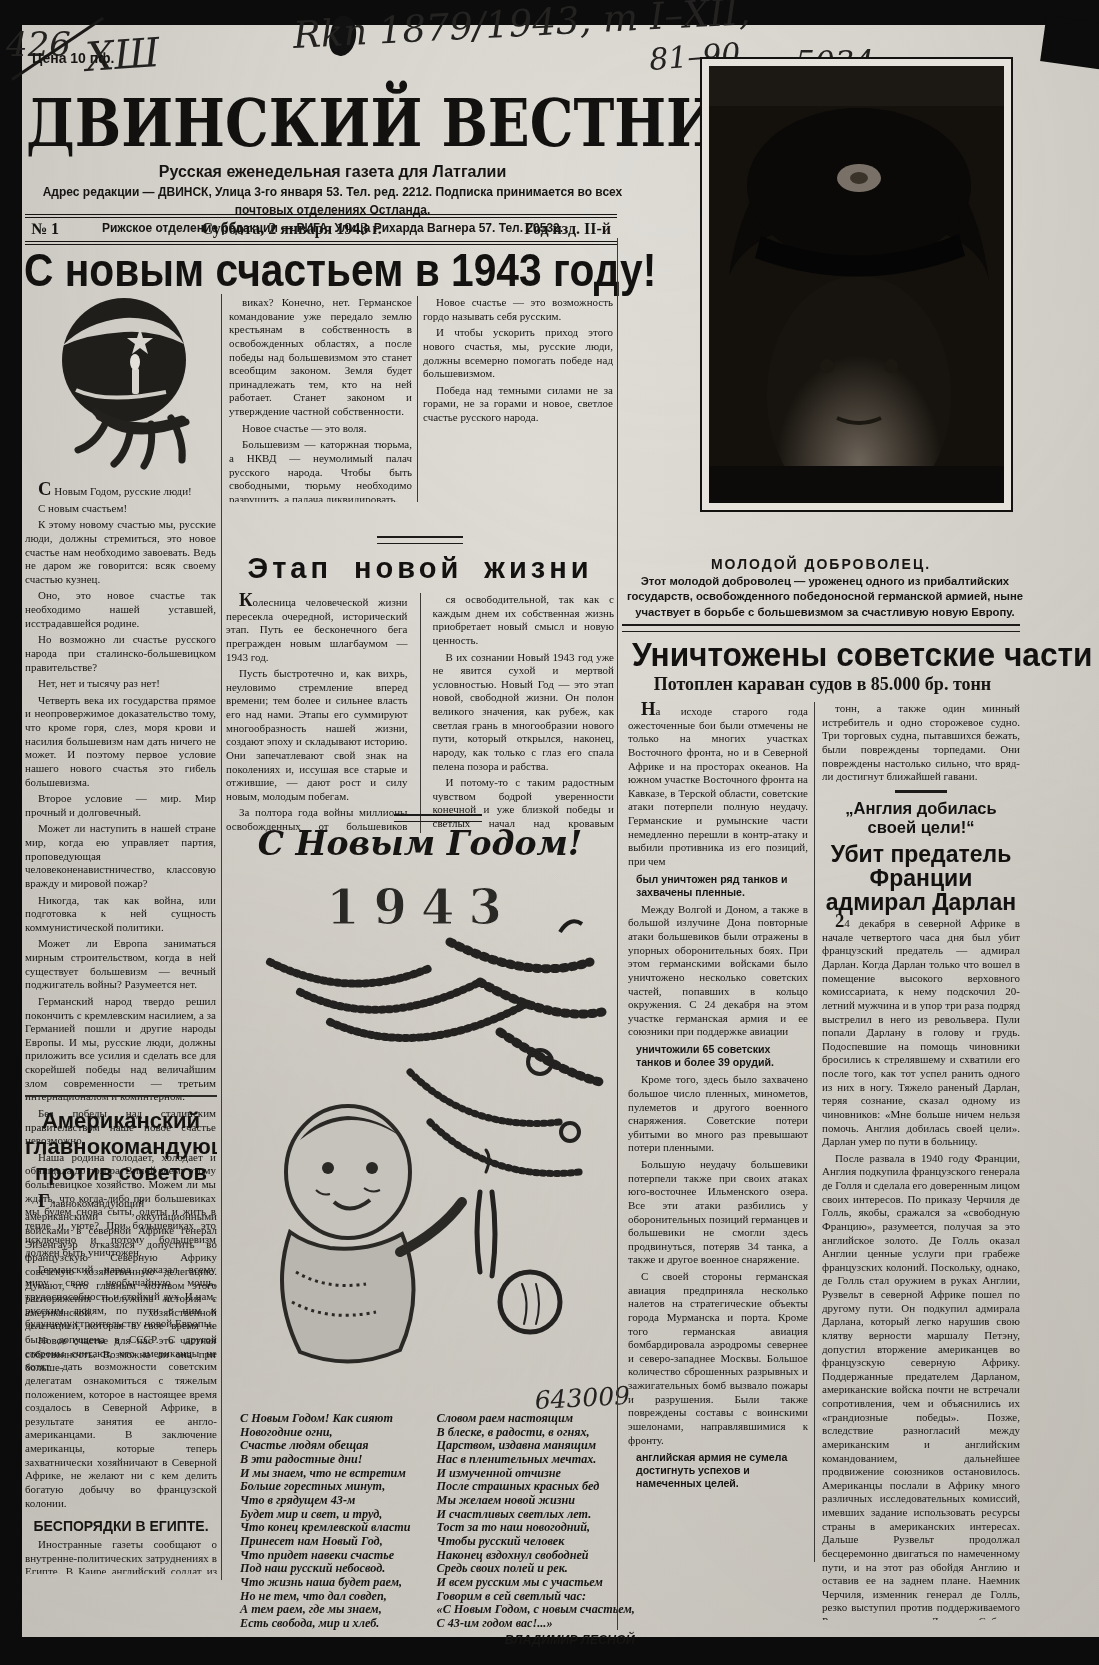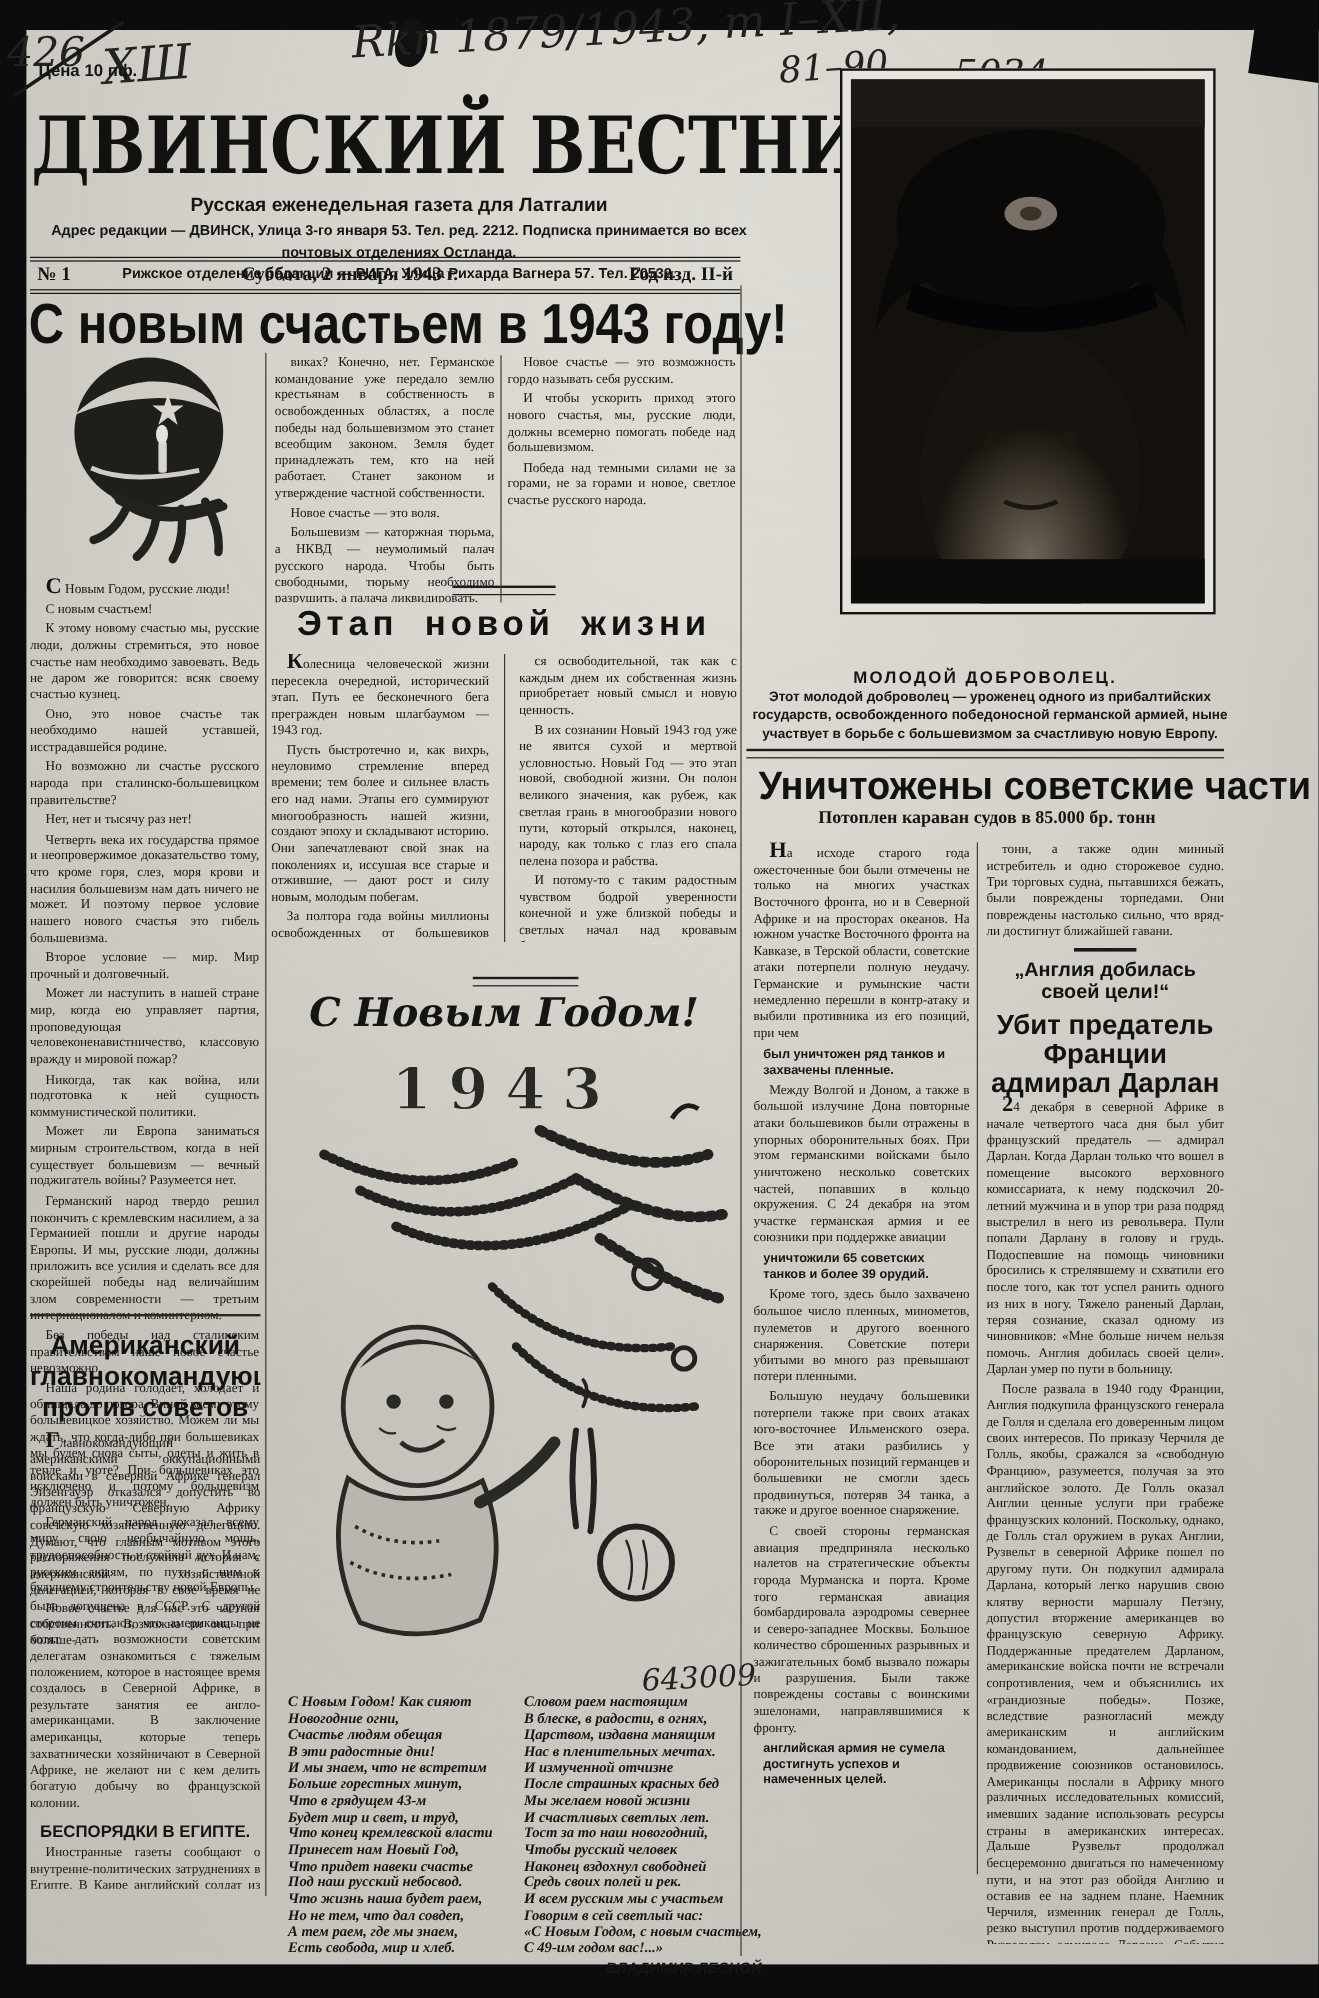--- a/index.html
+++ b/index.html
@@ -42,21 +42,21 @@
   .etap-title{font-size:29px;letter-spacing:4px;word-spacing:10px;}
   .etap-rule{width:86px;height:5px;border-top:2px solid #1c1b19;border-bottom:1px solid #1c1b19;margin:0 auto 8px;}
   .twocol{display:flex;gap:12px;}
   .twocol .c{flex:1;overflow:hidden;}
   .script-greet{font-family:"DejaVu Serif",serif;font-style:italic;font-weight:bold;font-size:33px;text-align:center;}
   .poem-line{font-family:"Liberation Serif",serif;font-style:italic;font-weight:bold;font-size:12.2px;line-height:1.12;white-space:nowrap;}
   .poem-sig{font-family:"Liberation Sans",sans-serif;font-weight:bold;font-style:italic;font-size:12.5px;text-align:right;margin-top:2px;}
   .cap-title{font-family:"Liberation Sans",sans-serif;font-weight:bold;font-size:14px;text-align:center;letter-spacing:2px;}
   .cap-text{font-family:"Liberation Sans",sans-serif;font-weight:bold;font-size:11.3px;text-align:center;line-height:1.35;padding:0 4px;}
   .big-head{font-size:33px;white-space:nowrap;transform:scaleX(.96);transform-origin:left top;text-align:left;}
-  .sub-head{font-family:"Liberation Serif",serif;font-weight:bold;font-size:15px;text-align:center;}
+  .sub-head{font-family:"Liberation Serif",serif;font-weight:bold;font-size:18px;text-align:center;}
   .darlan-head{font-size:23px;line-height:1.05;}
   .darlan-sub{font-size:16.5px;margin:4px 0 5px;}
   .amer-head{font-size:22px;line-height:1.18;}
   .egypt-head{font-family:"Liberation Sans",sans-serif;font-weight:bold;font-size:14px;text-align:center;margin:8px 0 4px;}
   .dash-rule{height:3px;background:#1c1b19;width:52px;margin:6px auto;}
   .photo-frame{position:absolute;border:2px solid #131210;background:#e6e3dc;padding:7px;}
 </style>
 </head>
 <body>
 
@@ -126,21 +126,21 @@
       </div>
   </div>
   <div class="abs col" style="left:423px;top:296px;width:190px;height:206px;">
     <div>
         <p class="para">Новое счастье — это возможность гордо называть себя русским.</p>
         <p class="para">И чтобы ускорить приход этого нового счастья, мы, русские люди, должны всемерно помогать победе над большевизмом.</p>
         <p class="para">Победа над темными силами не за горами, не за горами и новое, светлое счастье русского народа.</p>
       </div>
   </div>
 
-  <div class="abs" style="left:226px;top:488px;width:388px;">
+  <div class="abs" style="left:226px;top:536px;width:388px;">
     <div class="etap-rule"></div>
     <div class="sechead etap-title">Этап новой жизни</div>
     <div class="twocol" style="margin-top:8px;height:240px;">
       <div class="c">
           <p class="para first">Колесница человеческой жизни пересекла очередной, исторический этап. Путь ее бесконечного бега прегражден новым шлагбаумом — 1943 год.</p>
           <p class="para">Пусть быстротечно и, как вихрь, неуловимо стремление вперед времени; тем более и сильнее власть его над нами. Этапы его суммируют многообразность нашей жизни, создают эпоху и складывают историю. Они запечатлевают свой знак на поколениях и, иссушая все старые и отжившие, — дают рост и силу новым, молодым побегам.</p>
           <p class="para">За полтора года войны миллионы освобожденных от большевиков крестьян и рабочих из безгласных рабов коммуны превратились в стойких и убежденных борцов за новую жизнь; они осознали задачи и цели войны, которая для них ныне являет-</p>
         </div>
       <div style="width:1px;background:#3c3a36;"></div>
       <div class="c">
@@ -215,21 +215,21 @@
           <div class="poem-line">После страшных красных бед</div>
           <div class="poem-line">Мы желаем новой жизни</div>
           <div class="poem-line">И счастливых светлых лет.</div>
           <div class="poem-line">Тост за то наш новогодний,</div>
           <div class="poem-line">Чтобы русский человек</div>
           <div class="poem-line">Наконец вздохнул свободней</div>
           <div class="poem-line">Средь своих полей и рек.</div>
           <div class="poem-line">И всем русским мы с участьем</div>
           <div class="poem-line">Говорим в сей светлый час:</div>
           <div class="poem-line">«С Новым Годом, с новым счастьем,</div>
-          <div class="poem-line">С 49-им годом вас!...»</div>
+          <div class="poem-line">С 43-им годом вас!...»</div>
         </div>
       <div class="poem-sig">ВЛАДИМИР ЛЕСНОЙ</div>
     </div>
   </div>
 
   <div class="hrule thick" style="left:25px;top:1095px;width:192px;"></div>
   <div class="abs" style="left:25px;top:1108px;width:192px;height:466px;overflow:hidden;">
     <div class="sechead amer-head">Американский главнокомандующий против советов</div>
     <div style="margin-top:8px;">
         <p class="para first">Главнокомандующий американскими оккупационными войсками в северной Африке генерал Эйзенгауэр отказался допустить во французскую Северную Африку советскую хозяйственную делегацию. Думают, что главным мотивом этого распоряжения послужила история с американской хозяйственной делегацией, которая в свое время не была допущена в СССР. С другой стороны считают, что американцы не хотят дать возможности советским делегатам ознакомиться с тяжелым положением, которое в настоящее время создалось в Северной Африке, в результате занятия ее англо-американцами. В заключение американцы, которые теперь захватнически хозяйничают в Северной Африке, не желают ни с кем делить богатую добычу во французской колонии.</p>

